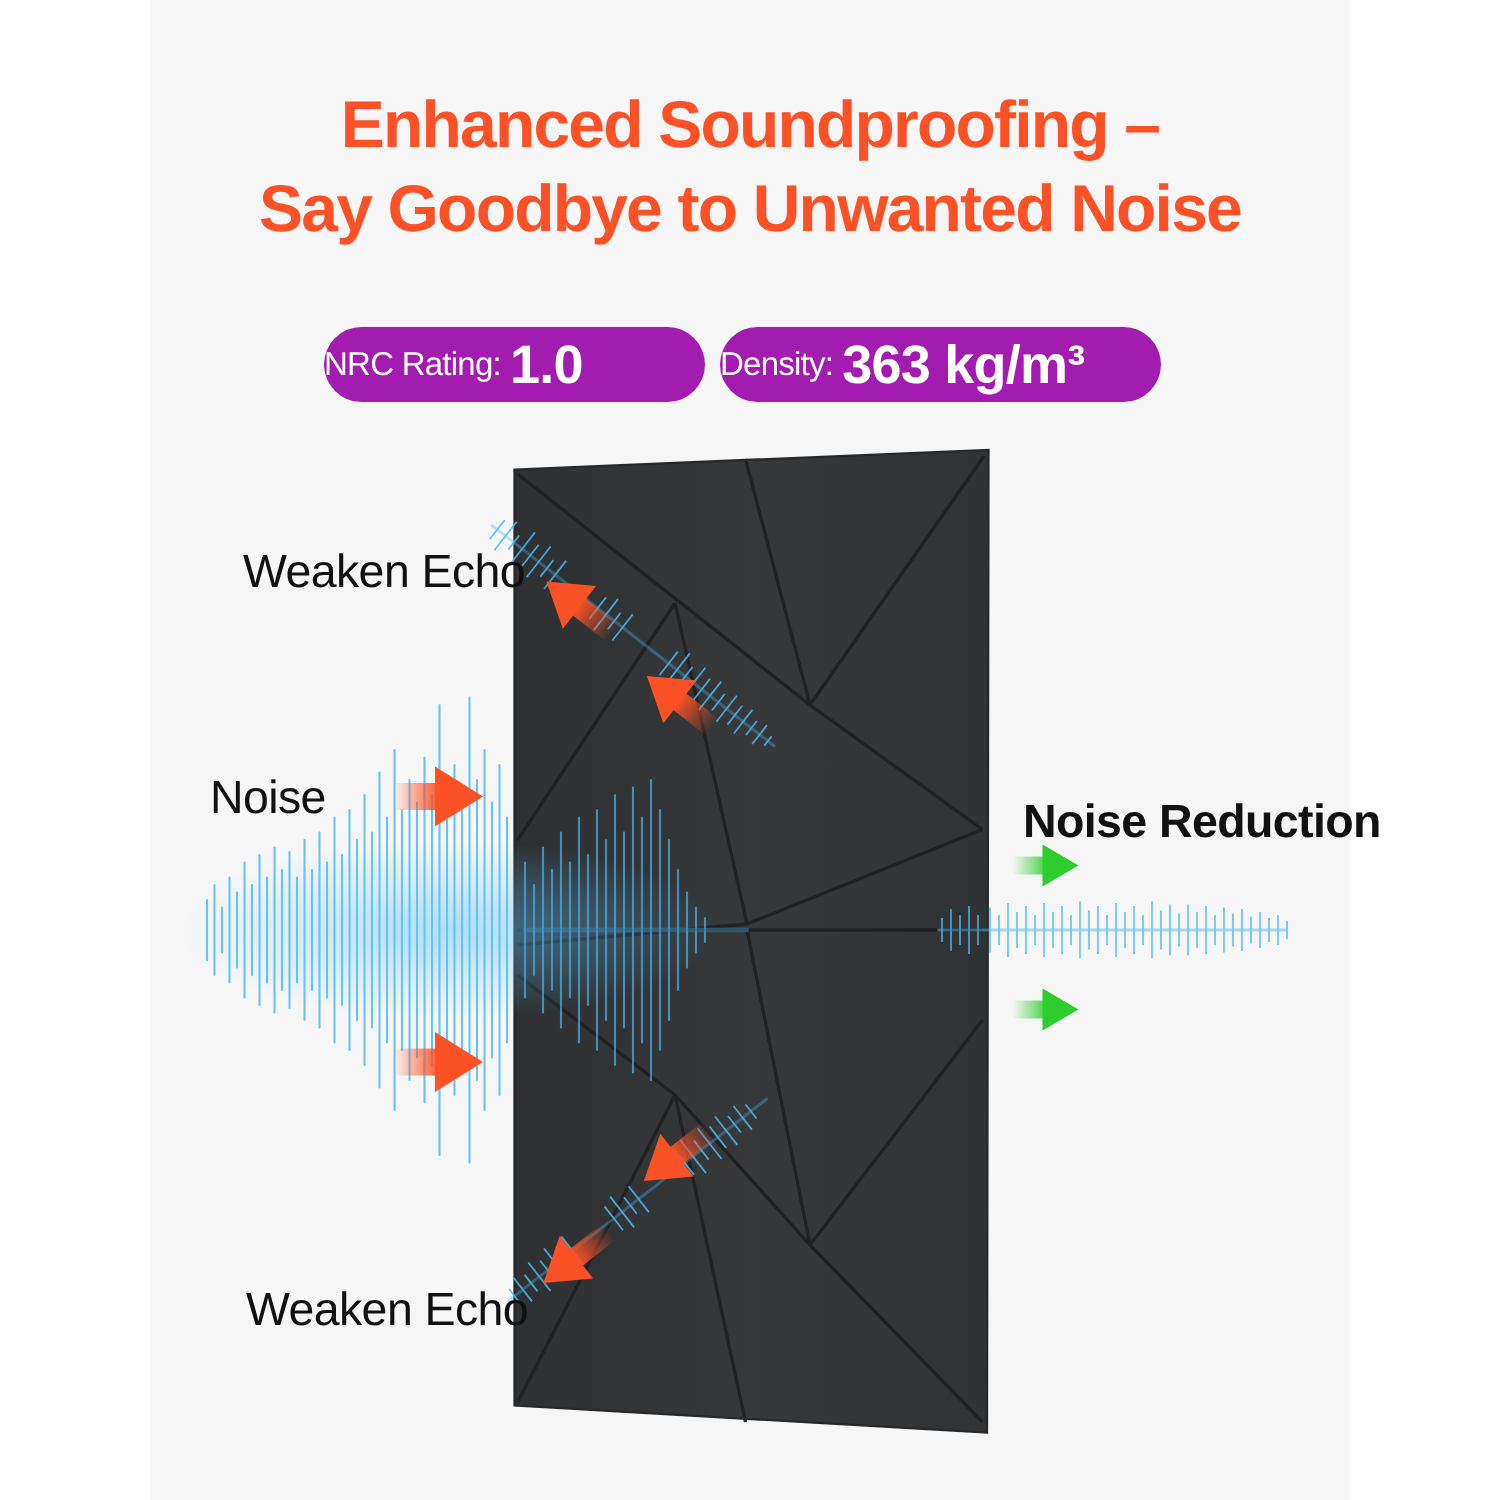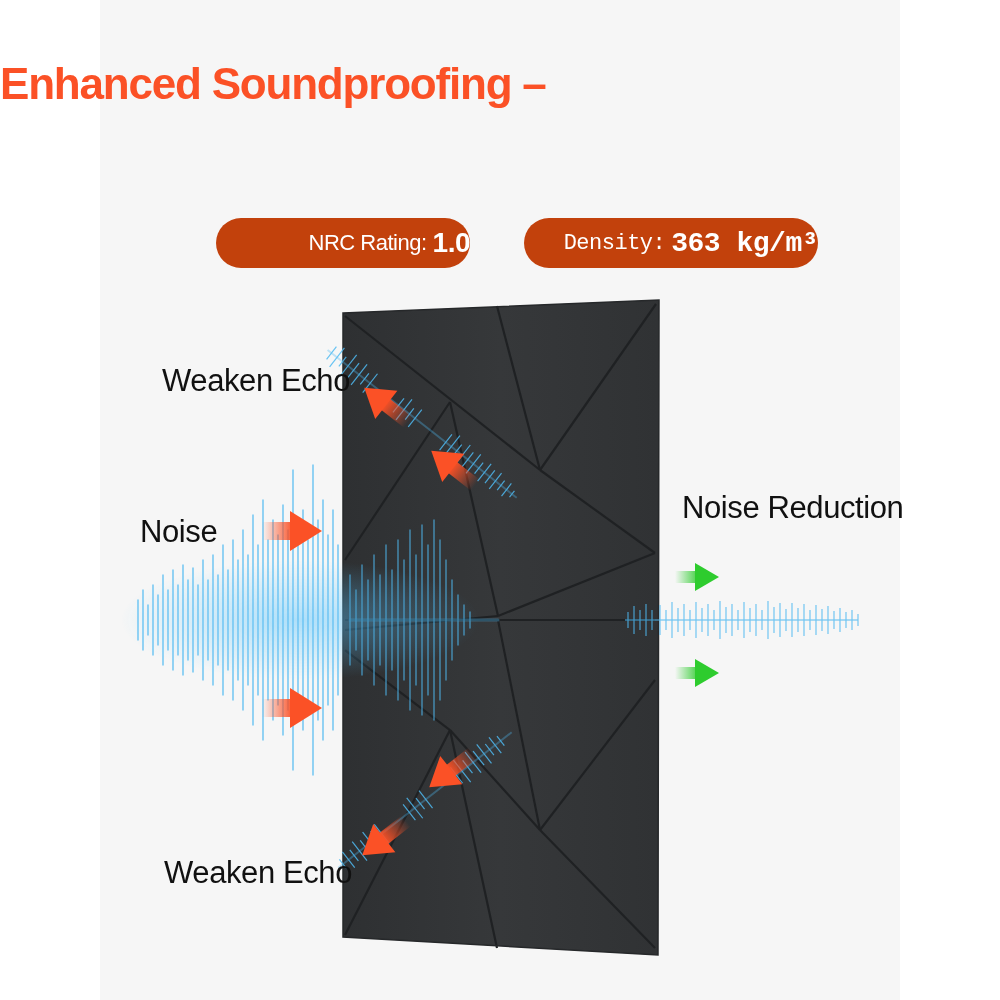--- a/index.html
+++ b/index.html
@@ -1,33 +1,34 @@
 <!DOCTYPE html>
 <html><head>
 <meta charset="utf-8">
 <style>
   html,body{margin:0;padding:0;background:#ffffff;}
   body{width:1000px;height:1000px;position:relative;overflow:hidden;font-family:"Liberation Sans",sans-serif;}
   .canvas{position:absolute;left:100px;top:0;width:800px;height:1000px;background:#f6f6f6;}
-  .title{position:absolute;left:0;top:56px;width:1000px;color:#fb5126;font-family:"Liberation Sans",sans-serif;font-weight:700;font-size:44px;line-height:56px;letter-spacing:-1.2px;}
-  .pill{position:absolute;top:218px;height:50px;border-radius:25px;background:#c2410c;color:#fff;display:flex;align-items:center;justify-content:flex-end;white-space:nowrap;}
+  .title{position:absolute;left:0;top:56px;width:1000px;text-align:center;color:#fb5126;font-family:"Liberation Sans",sans-serif;font-weight:700;font-size:44px;line-height:56px;letter-spacing:-1.2px;}
+  .pill{position:absolute;top:218px;height:50px;border-radius:25px;background:#a21caf;color:#fff;display:flex;align-items:center;justify-content:flex-start;white-space:nowrap;}
   .pill .lbl{font-size:22px;letter-spacing:-0.5px;margin-right:6px;}
-  .pill .val{font-size:28px;font-weight:700;letter-spacing:-0.5px;}
+  .pill .val{font-size:36px;font-weight:700;letter-spacing:-0.5px;}
   .pill-nrc{left:216px;width:254px;}
-  .pill-den{left:524px;width:294px;font-family:Liberation Mono, monospace;}
+  .pill-den{left:480px;width:294px;}
   .label{position:absolute;color:#111;font-size:31px;letter-spacing:-0.4px;white-space:nowrap;}
   svg.art{position:absolute;left:0;top:0;}
 </style>
 </head>
 <body>
 
 <div class="canvas"></div>
 
 <div class="title">
   <div>Enhanced Soundproofing –</div>
+  <div>Say Goodbye to Unwanted Noise</div>
 </div>
 
 <div class="pill pill-nrc">
   <span class="lbl">NRC Rating:</span>
   <span class="val">1.0</span>
 </div>
 <div class="pill pill-den">
   <span class="lbl">Density:</span>
   <span class="val">363 kg/m³</span>
 </div>
@@ -283,14 +284,14 @@
     <polygon points="695,563 719,577 695,591" fill="#2ecc2e"></polygon>
   </g>
   <g>
     <rect x="675" y="667" width="26" height="12" fill="url(#trailG)"></rect>
     <polygon points="695,659 719,673 695,687" fill="#2ecc2e"></polygon>
   </g>
 </svg>
 
 <div class="label" style="left:162px;top:363px;">Weaken Echo</div>
 <div class="label" style="left:140px;top:514px;">Noise</div>
-<div class="label" style="left:682px;top:490px;">Noise Reduction</div>
+<div class="label" style="left:682px;top:530px;font-weight:bold;">Noise Reduction</div>
 <div class="label" style="left:164px;top:855px;">Weaken Echo</div>
 
 </body></html>

